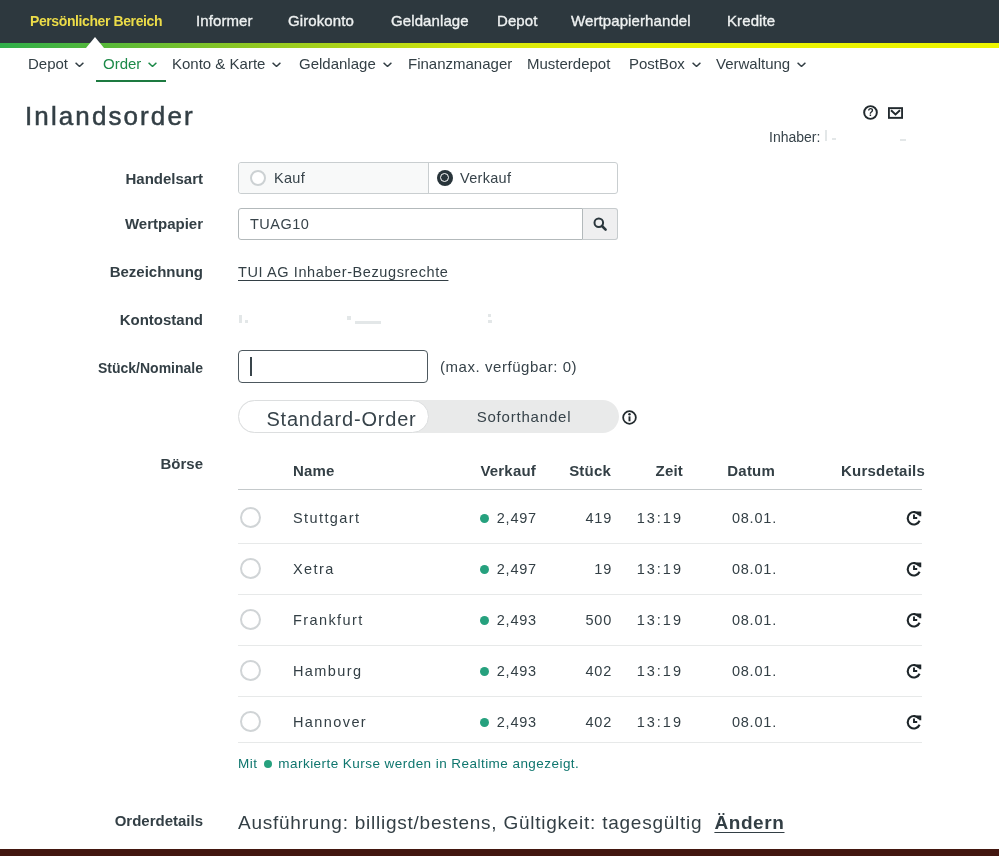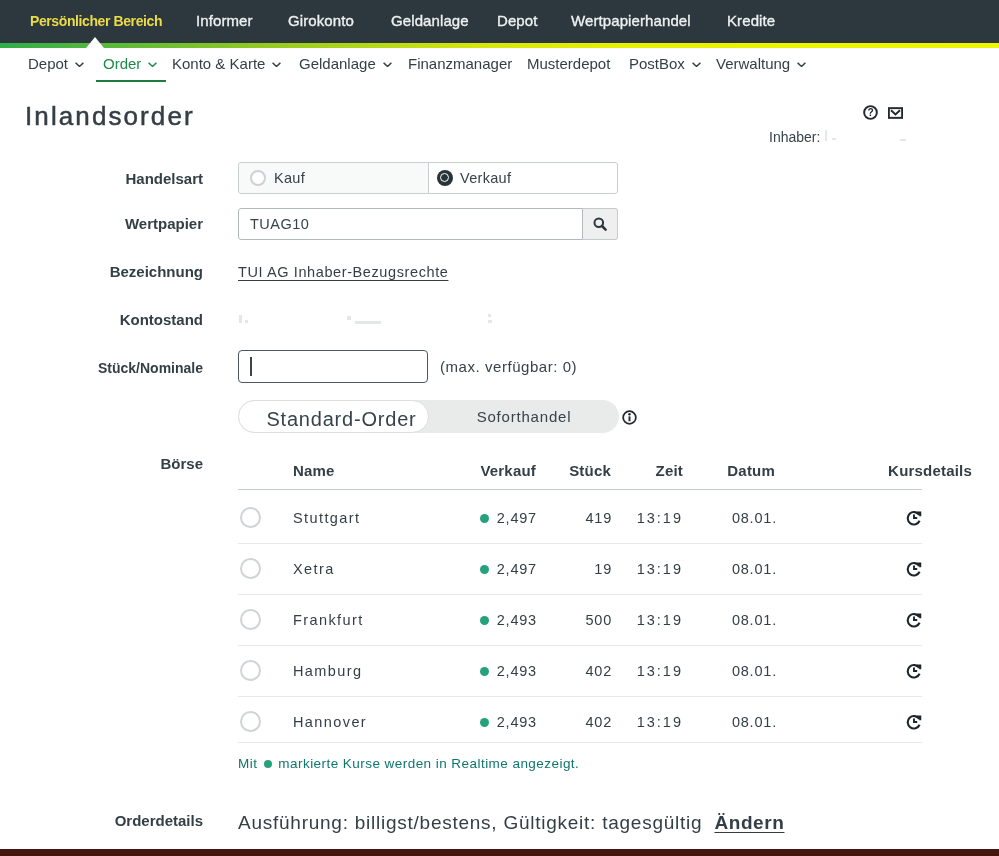--- a/index.html
+++ b/index.html
@@ -149,21 +149,21 @@
     <circle cx="8.5" cy="4.9" r="1.4" fill="#222a2e"></circle>
     <rect x="7.4" y="7.2" width="2.2" height="5.6" fill="#222a2e"></rect>
   </svg>
 
 <div class="lab" style="top:455px;">Börse</div>
 <div class="th" style="left:293px;top:462px;">Name</div>
 <div class="th" style="left:420px;top:462px;width:116px;text-align:right;">Verkauf</div>
 <div class="th" style="left:540px;top:462px;width:71px;text-align:right;">Stück</div>
 <div class="th" style="left:610px;top:462px;width:73px;text-align:right;">Zeit</div>
 <div class="th" style="left:700px;top:462px;width:75px;text-align:right;">Datum</div>
-<div class="th" style="left:856px;top:462px;width:116px;text-align:right;">Kursdetails</div>
+<div class="th" style="left:825px;top:462px;width:116px;text-align:center;">Kursdetails</div>
 <div class="hr" style="left:238px;top:489px;width:684px;"></div>
 
 <div class="trad" style="top:507px;"></div>
 <div class="tname" style="top:510px;">Stuttgart</div>
 <div class="gdot" style="left:480px;top:514px;"></div>
 <div class="tnum" style="left:420px;top:510px;width:117px;">2,497</div>
 <div class="tnum" style="left:540px;top:510px;width:72px;">419</div>
 <div class="tnum" style="left:610px;top:510px;width:73px;letter-spacing:2px;">13:19</div>
 <div class="tnum" style="left:700px;top:510px;width:77px;">08.01.</div>
 <svg class="tico" style="top:510px;" width="16" height="16" viewBox="0 0 16 16">

